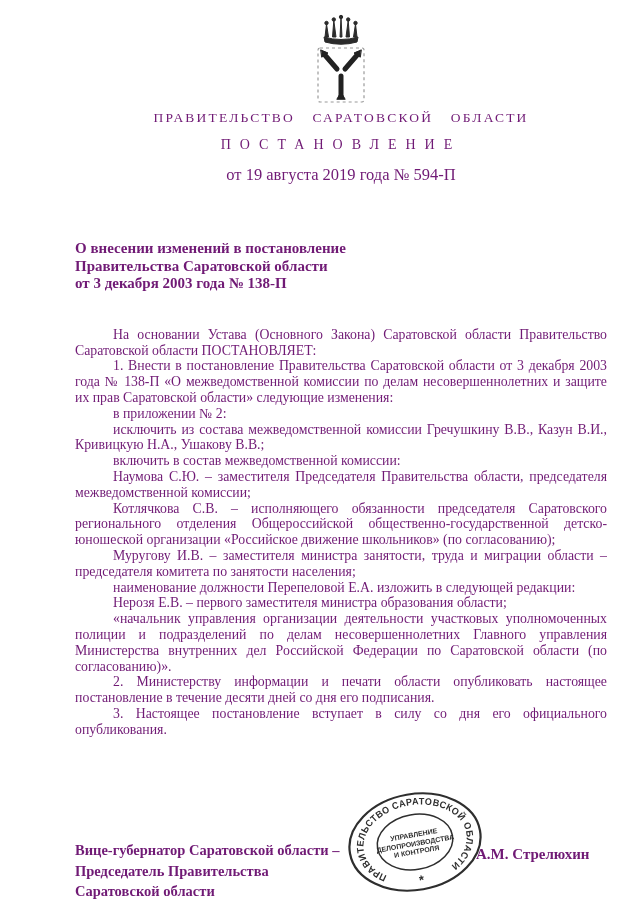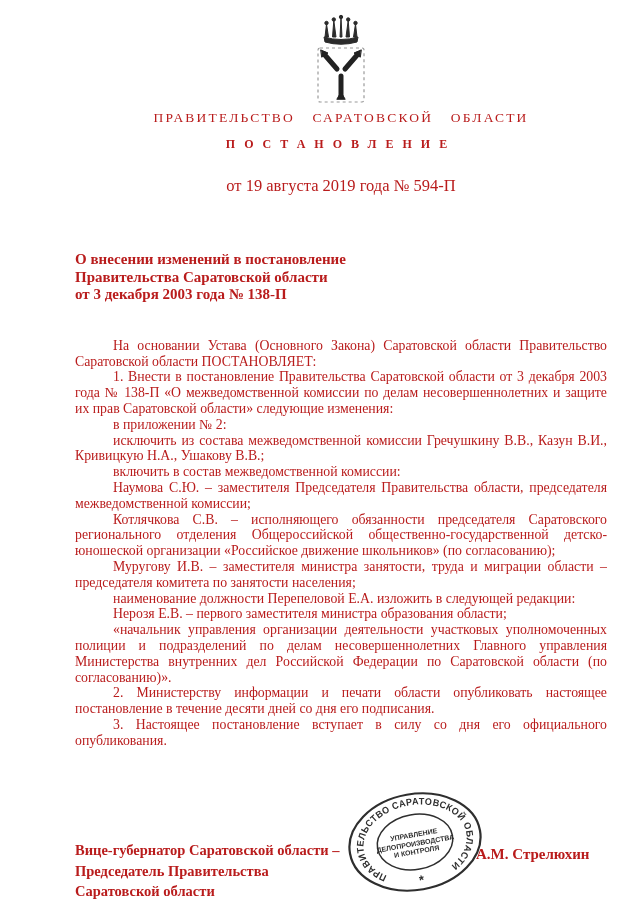--- a/index.html
+++ b/index.html
@@ -1,26 +1,26 @@
 <!DOCTYPE html>
 <html><head>
 <meta charset="utf-8">
 <style>
   html,body { margin:0; padding:0; background:#ffffff; }
   .page {
     position:relative; width:640px; height:905px; background:#ffffff;
-    font-family:"Liberation Serif","DejaVu Serif",serif; color:#b91c1c;
+    font-family:"Liberation Serif","DejaVu Serif",serif; color:#701a75;
     overflow:hidden;
   }
   .content { padding:0 33px 0 75px; }
   .header-center { text-align:center; }
   .coat { display:block; margin:12px auto 0; }
   .org { margin-top:6px; font-size:13.5px; letter-spacing:2.2px; word-spacing:12px; white-space:nowrap; }
-  .doctype { margin-top:11px; font-size:12px; font-weight:bold; letter-spacing:9px; white-space:nowrap; }
-  .dateline { margin-top:24px; font-size:16.5px; }
+  .doctype { margin-top:11px; font-size:14px; font-weight:normal; letter-spacing:9px; white-space:nowrap; }
+  .dateline { margin-top:12px; font-size:16.5px; }
   .city { margin-top:13px; font-size:11.5px; }
   .title { margin-top:55px; font-weight:bold; font-size:15px; line-height:17.6px; }
   .bodytext { margin-top:34px; font-size:13.8px; line-height:15.8px; text-align:justify; }
   .bodytext p { margin:0; text-indent:38px; }
   .sig-left { position:absolute; left:75px; top:840px; font-weight:bold; font-size:14.5px; line-height:20.5px; }
   .sig-name { position:absolute; left:460px; top:846px; font-weight:bold; font-size:15px;margin-left:16px; }
   .stamp { position:absolute; left:342px; top:790px; }
   .stamp svg text { font-family:"Liberation Sans","DejaVu Sans",sans-serif; fill:#2e2e2e; }
 </style>
 </head>

